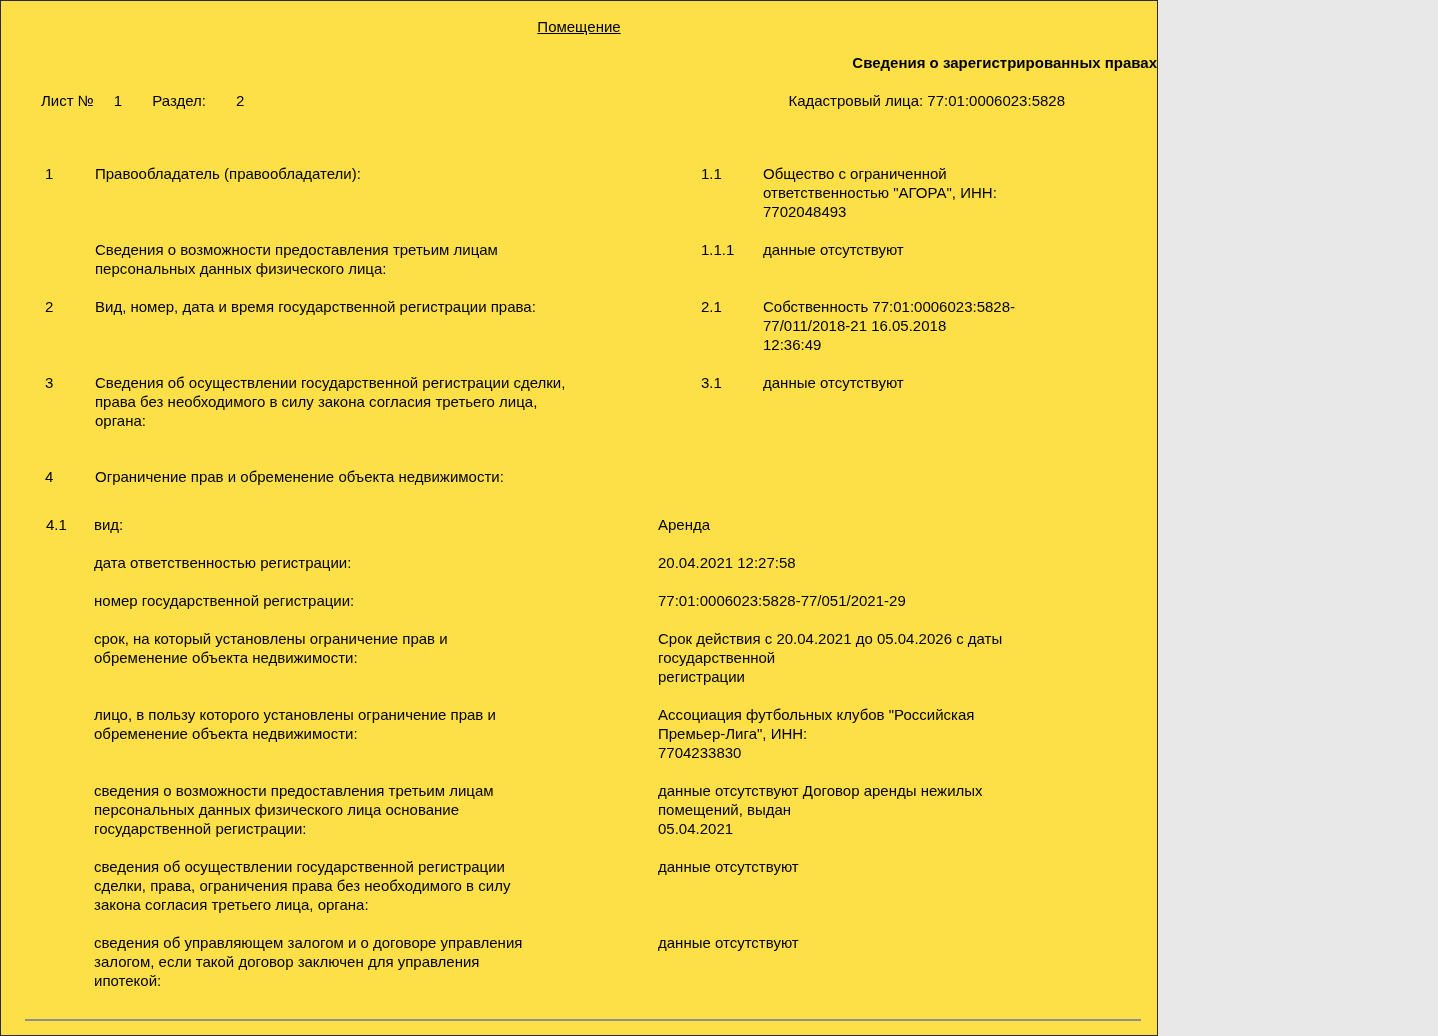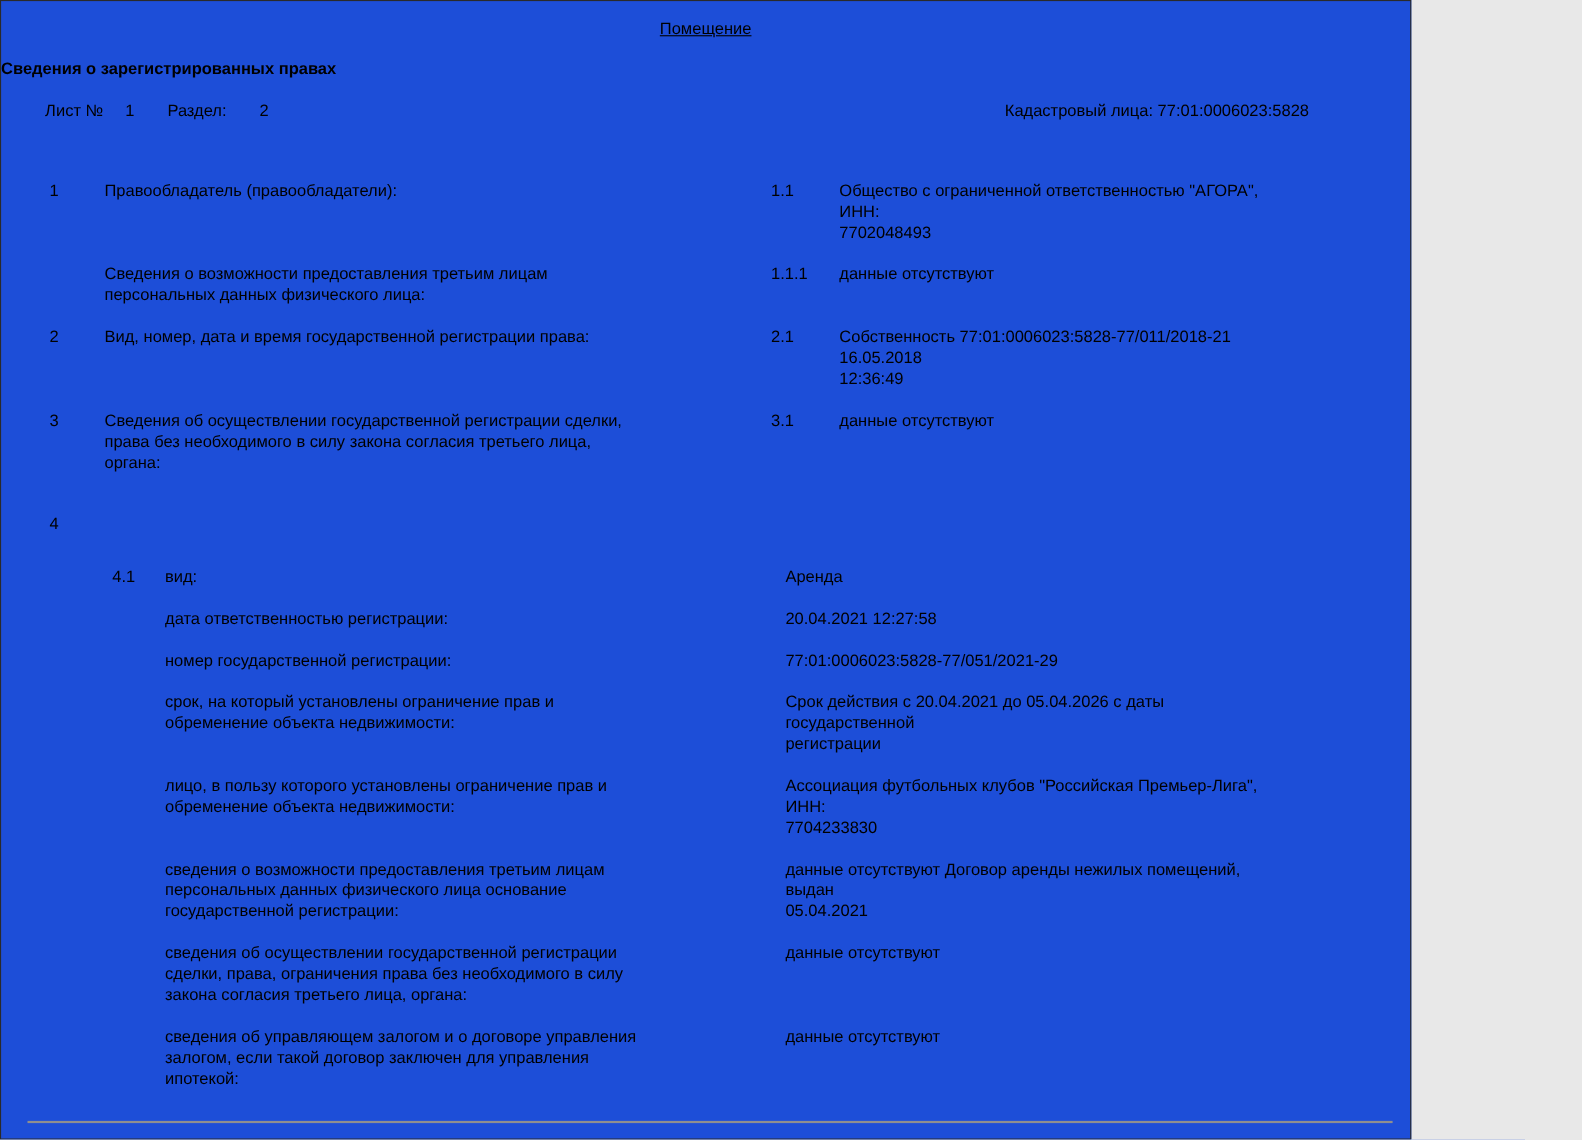--- a/index.html
+++ b/index.html
@@ -1,36 +1,36 @@
 <!DOCTYPE html>
 <html><head>
 <meta charset="utf-8">
 <style>
   * { margin: 0; padding: 0; box-sizing: border-box; }
   html, body { background: #e8e8e8; }
   .page {
     position: relative;
-    width: 1283px;
+    width: 1158px;
     height: 1036px;
-    background: #1d4ed8;
+    background: #fde047;
     border: 1px solid #2a2a2a;
     font-family: "Liberation Sans", sans-serif;
     font-size: 15px;
     line-height: 19px;
     color: #000000;
     overflow: hidden;
     padding-top: 16px;
   }
   .doc-type {
     text-align: center;
     text-decoration: underline;
   }
   .doc-title {
     margin-top: 17px;
-    text-align: left;
+    text-align: right;
     font-weight: bold;
   }
   .meta-row {
     margin-top: 19px;
     padding-left: 40px;
     padding-right: 92px;
     display: flex;
     align-items: baseline;
     gap: 48px;
   }
@@ -46,21 +46,21 @@
     padding-left: 44px;
     padding-right: 136px;
     margin-bottom: 19px;
   }
   .row.extra-gap { margin-top: 37px; }
   .cell { white-space: pre-line; }
   .subsection { margin-top: 29px; }
   .sub-row {
     display: grid;
     grid-template-columns: 48px 564px 1fr;
-    padding-left: 101px;
+    padding-left: 45px;
     padding-right: 136px;
     margin-bottom: 19px;
   }
   .bottom-rule {
     position: absolute;
     left: 24px;
     right: 16px;
     top: 1018px;
     height: 2px;
     background: #8f8f8f;
@@ -115,20 +115,21 @@
       <div class="cell">3</div>
       <div class="cell">Сведения об осуществлении государственной регистрации сделки,
 права без необходимого в силу закона согласия третьего лица,
 органа:</div>
       <div class="cell">3.1</div>
       <div class="cell">данные отсутствуют</div>
     </div>
 
     <div class="row extra-gap">
       <div class="cell">4</div>
+      <div class="cell">Ограничение прав и обременение объекта недвижимости:</div>
       <div class="cell"></div>
       <div class="cell"></div>
     </div>
 
     <div class="subsection">
 
       <div class="sub-row">
         <div class="cell">4.1</div>
         <div class="cell">вид:</div>
         <div class="cell">Аренда</div>

